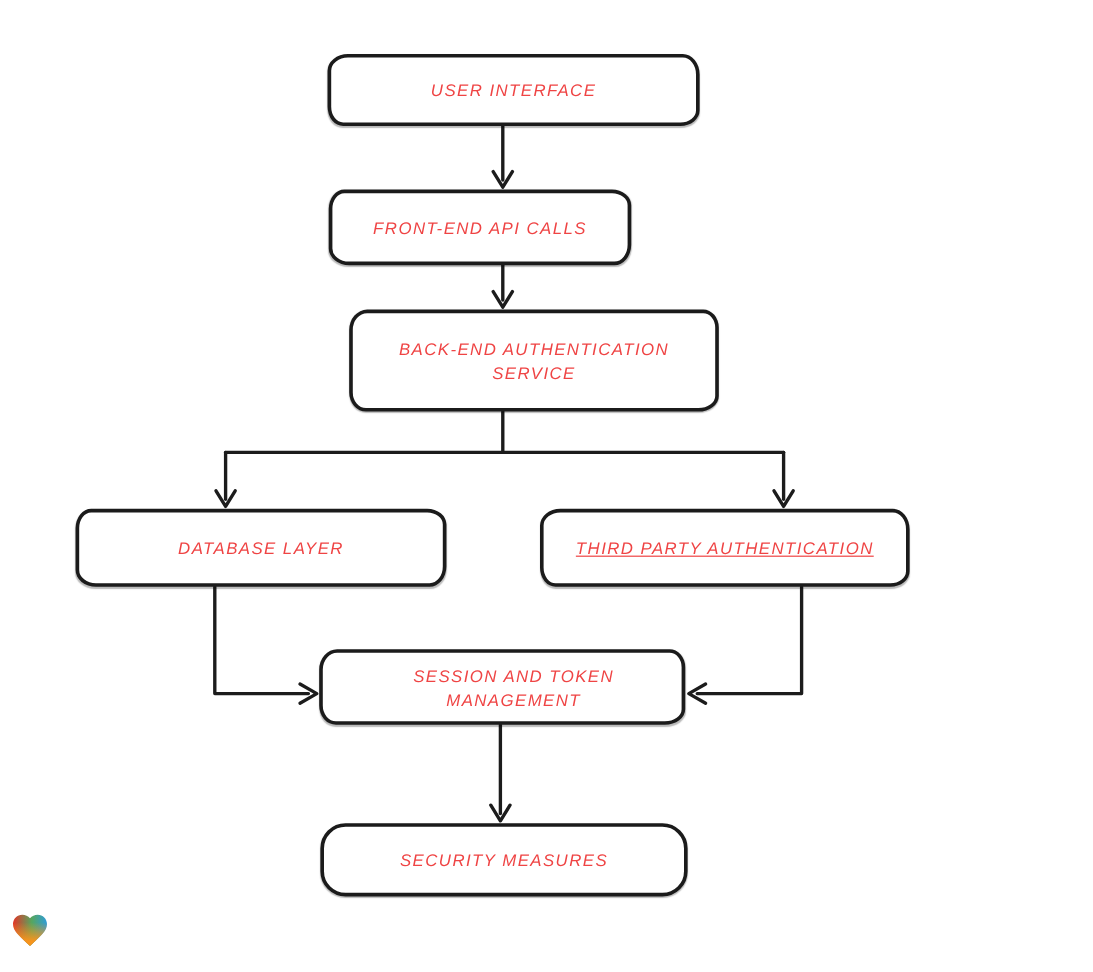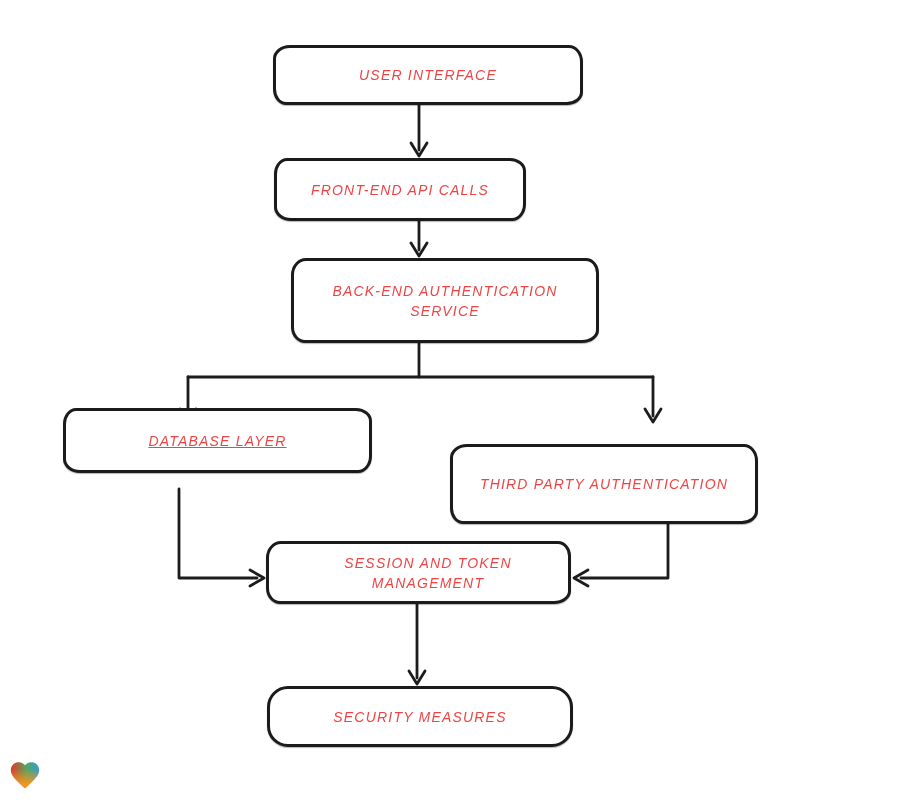--- a/index.html
+++ b/index.html
@@ -32,22 +32,22 @@
     line-height: 20px;
     color: #ef4444;
     white-space: pre-line;
   }
   .r1 { border-radius: 17px 14px 16px 13px / 14px 17px 13px 16px; }
   .r2 { border-radius: 13px 16px 14px 17px / 16px 13px 17px 14px; }
   .r3 { border-radius: 15px 13px 17px 14px / 17px 15px 13px 16px; }
   #node-user-interface        { left: 273px; top: 45px;  width: 310px; height: 60px; }
   #node-front-end-api-calls   { left: 274px; top: 158px; width: 252px; height: 63px; }
   #node-back-end-auth-service { left: 275px; top: 258px; width: 308px; height: 85px; margin-left: 16px; }
-  #node-database-layer        { left: 63px;  top: 408px; width: 309px; height: 65px; text-decoration: underline; }
-  #node-third-party-auth      { left: 450px; top: 444px; width: 308px; height: 80px; }
+  #node-database-layer        { left: 63px;  top: 424px; width: 309px; height: 65px; }
+  #node-third-party-auth      { left: 450px; top: 424px; width: 308px; height: 65px; text-decoration: underline; }
   #node-session-token-mgmt    { left: 266px; top: 541px; width: 305px; height: 63px; padding-left: 19px; }
   #node-security-measures     { left: 267px; top: 686px; width: 306px; height: 61px; border-radius: 21px; }
   .logo {
     position: absolute;
     left: 8px;
     top: 758px;
     width: 34px;
     height: 34px;
   }
 </style>

